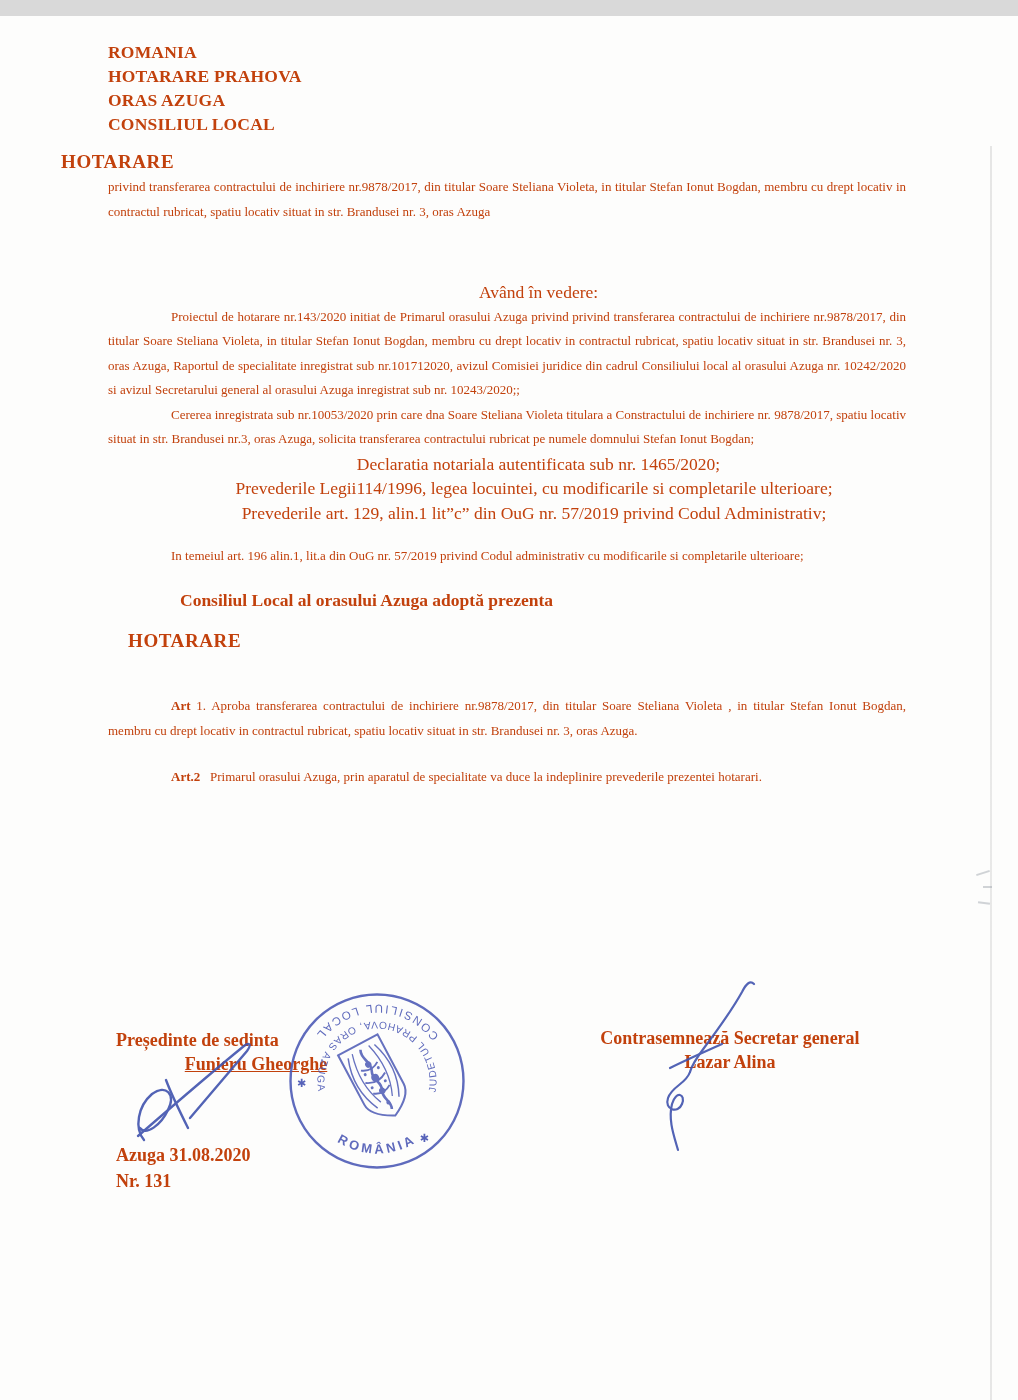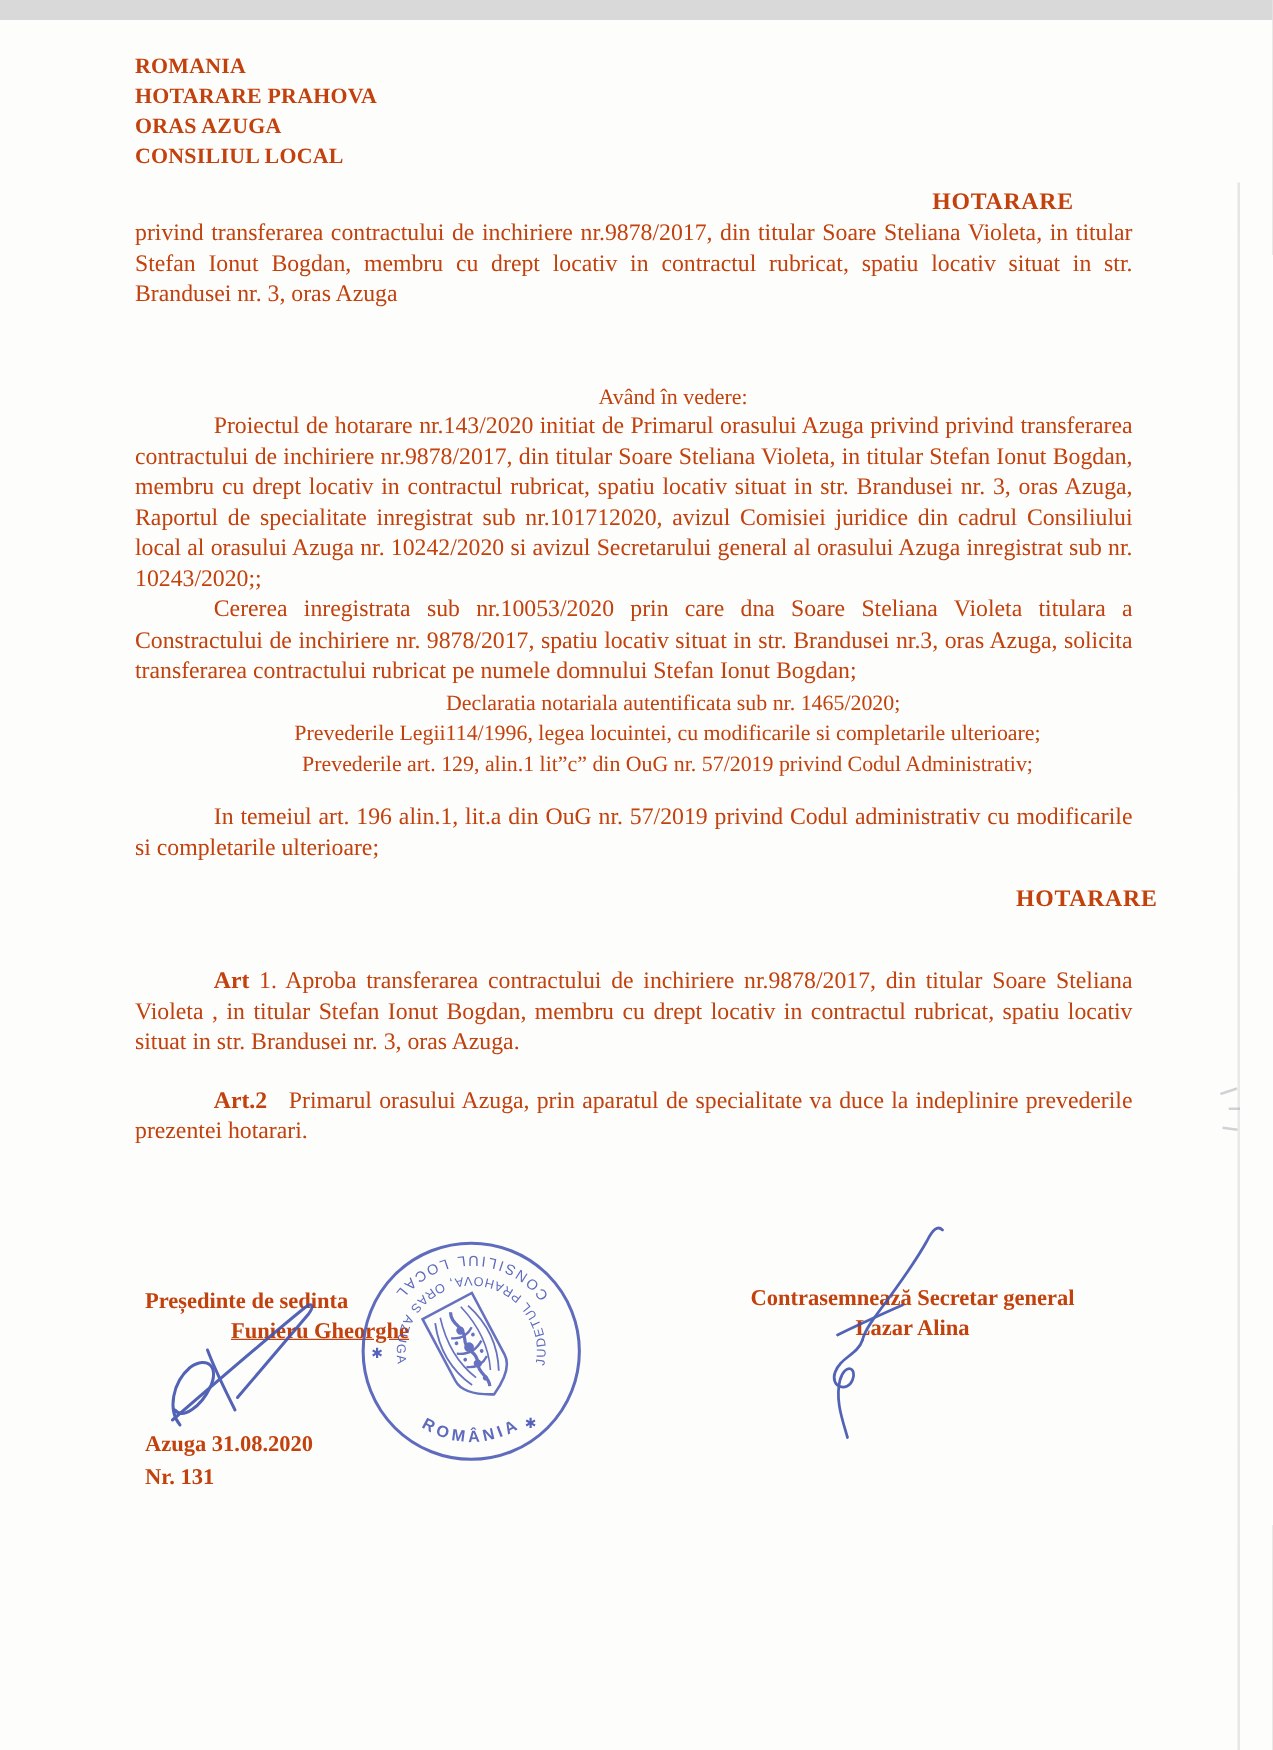--- a/index.html
+++ b/index.html
@@ -12,27 +12,27 @@
     color: #c2410c;
     overflow: hidden;
   }
   .content { padding: 24px 112px 0 108px; }
 
   .letterhead { font-weight: bold; font-size: 17.5px; line-height: 24px; letter-spacing: .2px; }
   .letterhead div { margin: 0; }
 
   .doc-title {
     font-weight: bold; font-size: 19px; line-height: 26px;
-    text-align: right; letter-spacing: .6px;
+    text-align: left; letter-spacing: .6px;
     margin-top: 13px; transform: translateX(-47px);
   }
   .doc-title.second { margin-top: 16px; transform: translateX(20px); }
 
   p { margin: 0; }
-  .para { font-size: 19px; line-height: 24.5px; text-align: justify; text-indent: 63px; }
+  .para { font-size: 13px; line-height: 24.5px; text-align: justify; text-indent: 63px; }
   .para.noindent { text-indent: 0; }
   .line { font-size: 17.5px; line-height: 24.5px; text-align: center; }
   .ind63 { text-indent: 63px; }
   .ind54 { text-indent: 54px; }
 
   .gap-preamble { margin-top: 56px; }
   .gap-legal { margin-top: 19px; }
   .adoption { font-weight: bold; font-size: 17.5px; line-height: 24.5px; text-indent: 72px; margin-top: 19px; }
   .art1 { margin-top: 40px; }
   .art2 { margin-top: 22px; }
@@ -78,20 +78,21 @@
     <p class="line ind63 gap-preamble">Având în vedere:</p>
 
     <p class="para">Proiectul de hotarare nr.143/2020 initiat de Primarul orasului Azuga privind privind transferarea contractului  de inchiriere nr.9878/2017,  din titular  Soare Steliana Violeta, in titular Stefan Ionut Bogdan, membru cu drept locativ in contractul rubricat, spatiu locativ situat in str. Brandusei nr. 3, oras Azuga, Raportul de specialitate inregistrat sub nr.101712020, avizul Comisiei juridice din cadrul Consiliului local al orasului Azuga nr. 10242/2020 si avizul Secretarului general al orasului Azuga inregistrat sub nr. 10243/2020;;</p>
     <p class="para">Cererea inregistrata sub nr.10053/2020 prin care dna Soare Steliana Violeta  titulara a Constractului de inchiriere nr. 9878/2017, spatiu locativ situat in str. Brandusei nr.3, oras Azuga, solicita transferarea contractului rubricat pe numele domnului Stefan Ionut Bogdan;</p>
     <p class="line ind63">Declaratia notariala autentificata sub nr. 1465/2020;</p>
     <p class="line ind54">Prevederile Legii114/1996, legea locuintei, cu modificarile si completarile ulterioare;</p>
     <p class="line ind54">Prevederile art. 129, alin.1 lit”c” din OuG nr. 57/2019 privind Codul Administrativ;</p>
 
     <p class="para gap-legal">In temeiul art. 196 alin.1, lit.a din OuG nr. 57/2019 privind Codul administrativ cu modificarile si completarile ulterioare;</p>
 
+    <p class="adoption">Consiliul Local al orasului Azuga adoptă prezenta</p>
 
     <div class="doc-title second">HOTARARE</div>
 
     <p class="para art1"><span class="art-label">Art</span> <span>1. Aproba transferarea contractului  de inchiriere nr.9878/2017,  din titular   Soare Steliana Violeta  , in titular Stefan Ionut Bogdan, membru cu drept locativ in contractul rubricat, spatiu locativ situat in str. Brandusei nr. 3, oras Azuga.</span></p>
 
     <p class="para art2"><span class="art-label">Art.2</span>&nbsp;&nbsp; <span>Primarul orasului Azuga, prin aparatul de specialitate va duce la indeplinire prevederile prezentei hotarari.</span></p>
   </div>
 
   <div class="sig-area">
 

